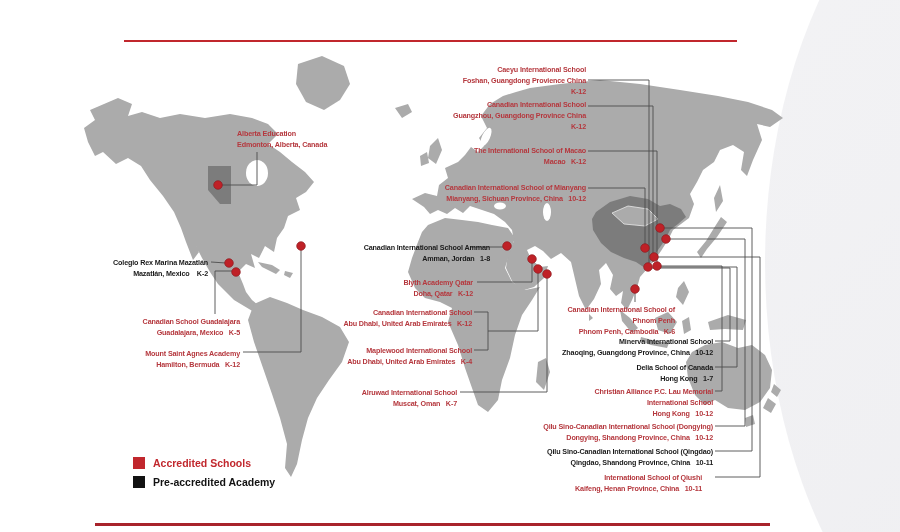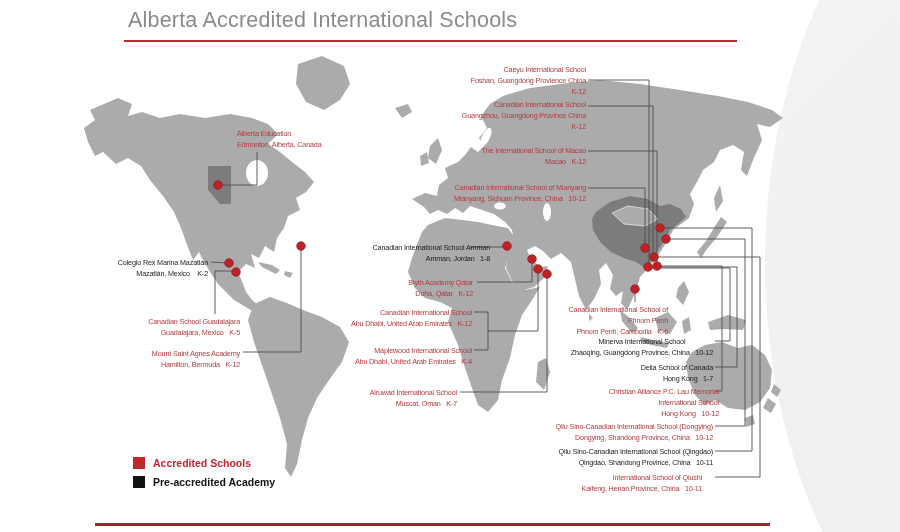--- a/index.html
+++ b/index.html
@@ -5,21 +5,21 @@
   html,body{margin:0;padding:0;background:#ffffff;}
   #stage{position:relative;width:900px;height:532px;background:#ffffff;overflow:hidden;
          font-family:"Liberation Sans",sans-serif;}
   .deco-ellipse{position:absolute;left:765px;top:-205px;width:630px;height:935px;
     border-radius:50%;background:linear-gradient(135deg,#f3f3f5 0%,#ededf0 100%);}
   #page-title{position:absolute;left:128px;top:8px;margin:0;font-size:21.5px;font-weight:400;
     letter-spacing:0.2px;color:#8a8a8a;}
   .title-underline{position:absolute;left:124px;top:40px;width:613px;height:2px;background:#c1272d;}
   .bottom-rule{position:absolute;left:95px;top:523px;width:675px;height:3px;background:#a8232b;}
   #map{position:absolute;left:0;top:0;width:900px;height:532px;}
-  .school-label{position:absolute;font-size:7.2px;font-weight:400;line-height:11px;
+  .school-label{position:absolute;font-size:7.2px;font-weight:700;line-height:11px;
     letter-spacing:-0.15px;white-space:pre;}
   .school-label.accredited{color:#b5383e;text-align:right;}
   .school-label.preaccredited{color:#1a1a1a;text-align:right;}
   .school-label.align-left{text-align:left;}
   #legend{position:absolute;left:133px;top:457px;text-align:center;}
   .legend-row{display:flex;align-items:center;margin-bottom:7px;}
   .swatch{display:inline-block;width:12px;height:12px;margin-right:8px;}
   .legend-label{font-size:10.5px;font-weight:700;line-height:12px;}
 </style>
 </head>
@@ -90,21 +90,20 @@
         <circle cx="645" cy="248" r="4.3" fill="#bf2127" stroke="#8e1a1f" stroke-width="0.7"></circle>
         <circle cx="660" cy="228" r="4.3" fill="#bf2127" stroke="#8e1a1f" stroke-width="0.7"></circle>
         <circle cx="666" cy="239" r="4.3" fill="#bf2127" stroke="#8e1a1f" stroke-width="0.7"></circle>
         <circle cx="654" cy="257" r="4.3" fill="#bf2127" stroke="#8e1a1f" stroke-width="0.7"></circle>
         <circle cx="648" cy="267" r="4.3" fill="#bf2127" stroke="#8e1a1f" stroke-width="0.7"></circle>
         <circle cx="657" cy="266" r="4.3" fill="#bf2127" stroke="#8e1a1f" stroke-width="0.7"></circle>
         <circle cx="635" cy="289" r="4.3" fill="#bf2127" stroke="#8e1a1f" stroke-width="0.7"></circle>
       </g>
   </svg>
 
-  <h1 id="page-title">Alberta Accredited International Schools</h1>
   <div class="title-underline"></div>
 
   <div id="labels">
       <div class="school-label accredited align-left" style="top: 128px; left: 237px;">Alberta Education
 Edmonton, Alberta, Canada</div>
       <div class="school-label accredited" style="top: 64px; right: 314px;">Caeyu International School
 Foshan, Guangdong Provience China
 K-12</div>
       <div class="school-label accredited" style="top: 99px; right: 314px;">Canadian International School
 Guangzhou, Guangdong Province China
@@ -122,28 +121,28 @@
       <div class="school-label accredited" style="top: 345px; right: 428px;">Maplewood International School
 Abu Dhabi, United Arab Emirates   K-4</div>
       <div class="school-label accredited" style="top: 387px; right: 443px;">Alruwad International School
 Muscat, Oman   K-7</div>
       <div class="school-label preaccredited" style="top: 257px; right: 692px;">Colegio Rex Marina Mazatlán
 Mazatlán, Mexico    K-2</div>
       <div class="school-label accredited" style="top: 316px; right: 660px;">Canadian School Guadalajara
 Guadalajara, Mexico   K-5</div>
       <div class="school-label accredited" style="top: 348px; right: 660px;">Mount Saint Agnes Academy
 Hamilton, Bermuda   K-12</div>
-      <div class="school-label accredited" style="top: 304px; right: 232px;">Canadian International School of
+      <div class="school-label accredited" style="top: 304px; right: 225px;">Canadian International School of
 Phnom Penh
 Phnom Penh, Cambodia   K-6</div>
-      <div class="school-label preaccredited" style="top: 336px; right: 187px; text-align: center;">Minerva International School
+      <div class="school-label preaccredited" style="top: 336px; right: 187px;">Minerva International School
 Zhaoqing, Guangdong Province, China   10-12</div>
       <div class="school-label preaccredited" style="top: 362px; right: 187px;">Delia School of Canada
 Hong Kong   1-7</div>
-      <div class="school-label accredited" style="top: 386px; right: 181px;">Christian Alliance P.C. Lau Memorial
+      <div class="school-label accredited" style="top: 386px; right: 187px;">Christian Alliance P.C. Lau Memorial
 International School
 Hong Kong   10-12</div>
       <div class="school-label accredited" style="top: 421px; right: 187px;">Qilu Sino-Canadian International School (Dongying)
 Dongying, Shandong Province, China   10-12</div>
       <div class="school-label preaccredited" style="top: 446px; right: 187px;">Qilu Sino-Canadian International School (Qingdao)
 Qingdao, Shandong Province, China   10-11</div>
       <div class="school-label accredited" style="top: 472px; right: 198px;">International School of Qiushi
 Kaifeng, Henan Province, China   10-11</div>
     </div>
 

